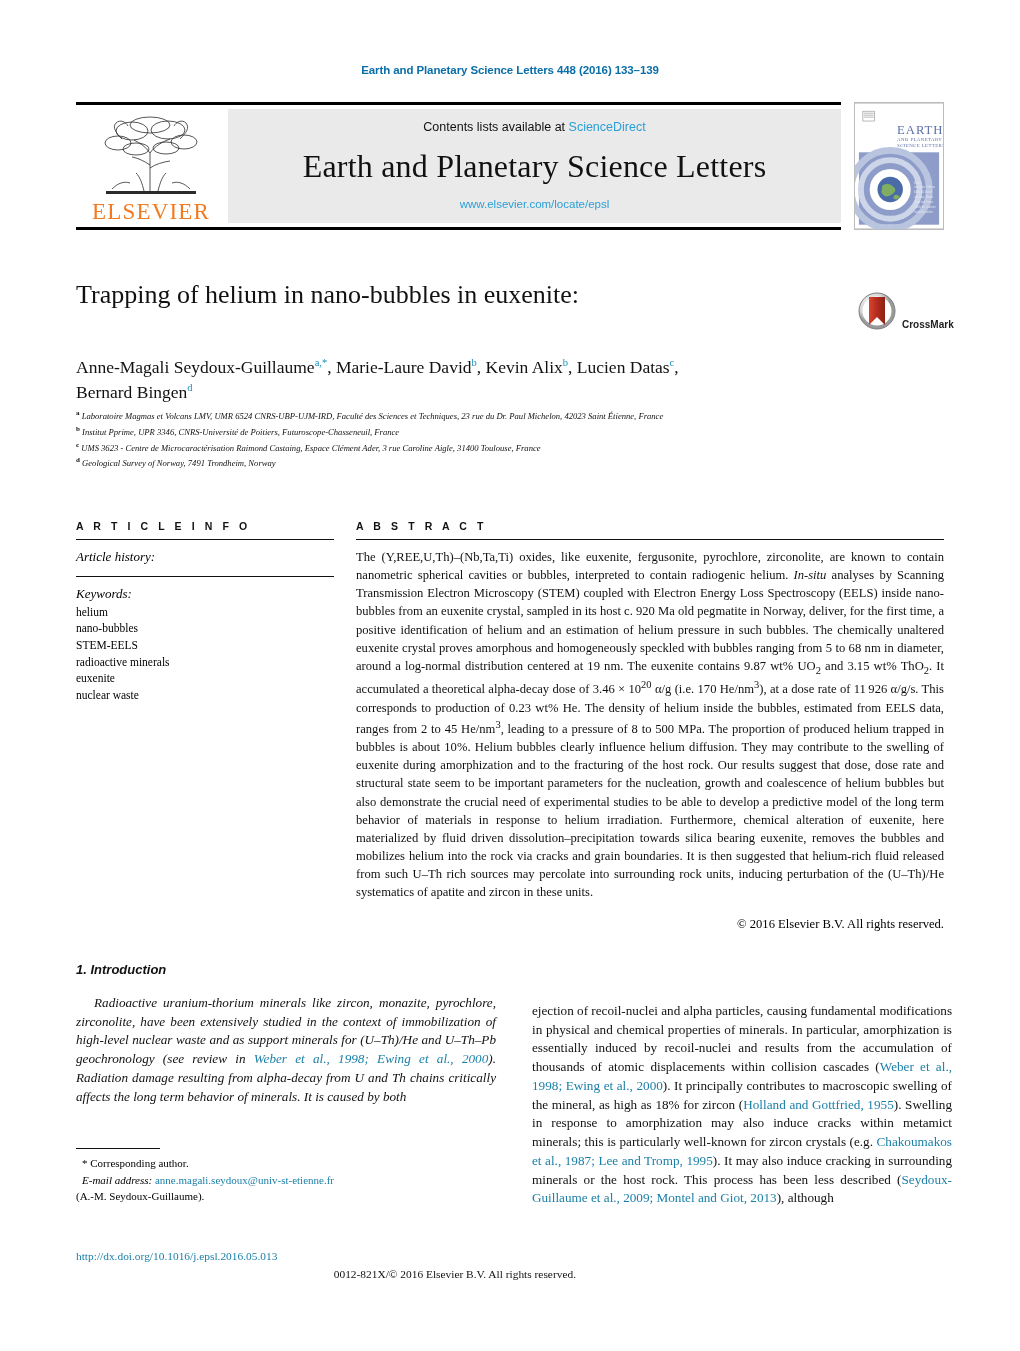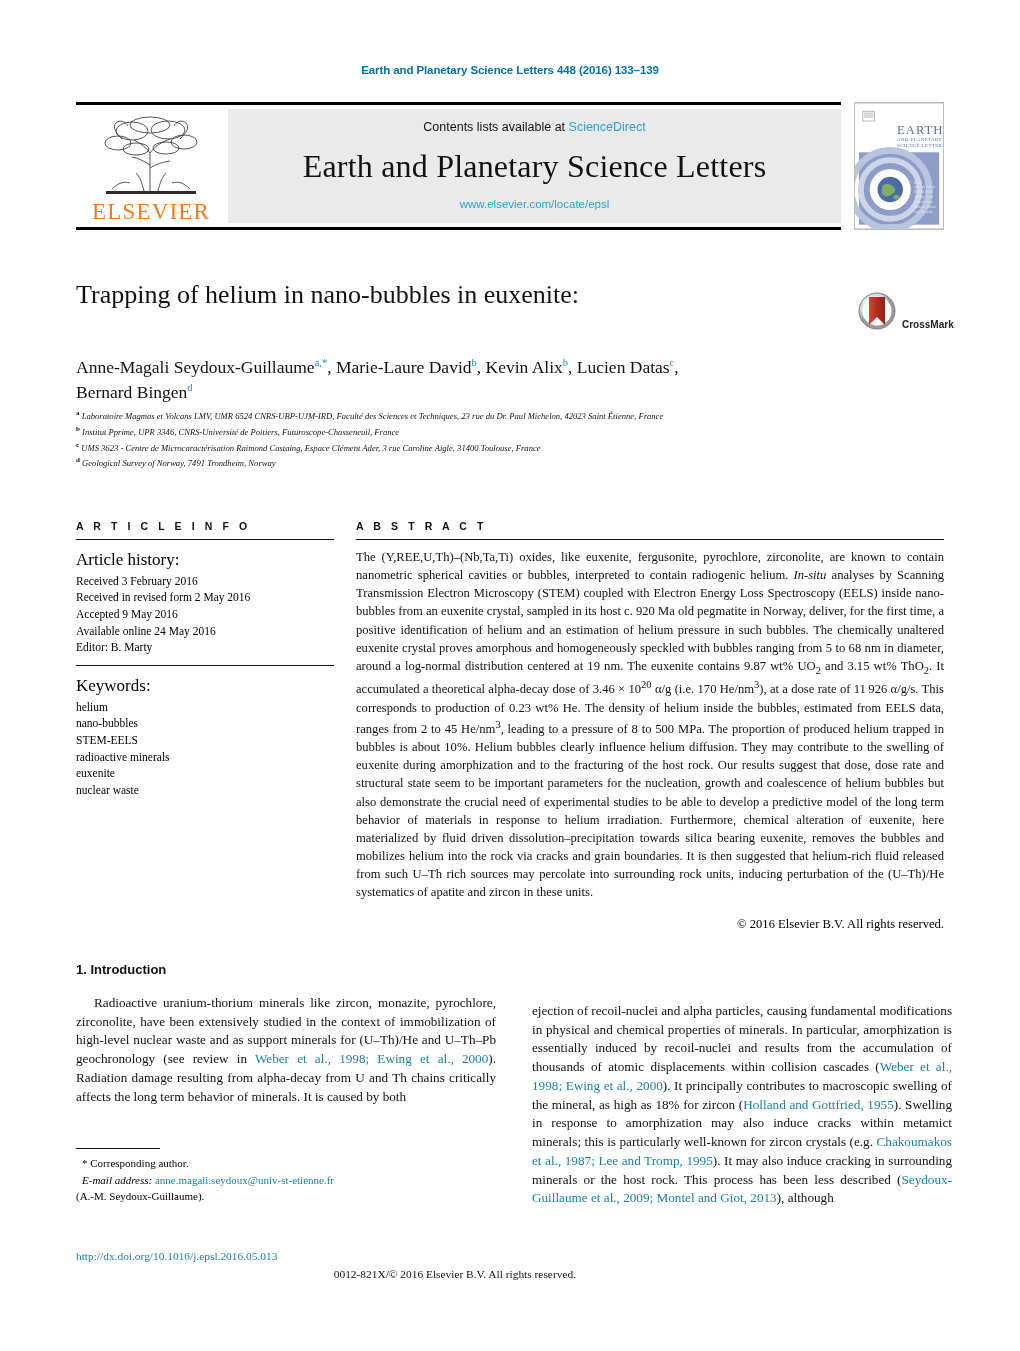--- a/index.html
+++ b/index.html
@@ -209,21 +209,22 @@
     border: 0;
     border-top: 1.6px solid #111;
     margin: 7px 0 8px 0;
   }
   .hr-sep {
     border: 0;
     border-top: 1.3px solid #111;
     margin: 9px 0 8px 0;
   }
   .info-head {
-    font-size: 17px;
+    font-style: italic;
+    font-size: 13px;
     line-height: 1.45;
   }
   .info-list {
     font-size: 11.5px;
     line-height: 1.45;
   }
   .abstract-body {
     font-size: 12.6px;
     line-height: 1.44;
     text-align: justify;
@@ -234,20 +235,21 @@
     text-align: right;
     margin-top: 16px;
   }
 
   
   .bodycol-left {
     position: absolute;
     left: 76px;
     top: 962px;
     width: 420px;
+    font-style: italic;
   }
   .bodycol-right {
     position: absolute;
     left: 532px;
     top: 1002px;
     width: 420px;
   }
   .h2 {
     font-family: "Liberation Sans", sans-serif;
     font-weight: bold;
@@ -399,27 +401,20 @@
     <div><sup>a</sup> <span>Laboratoire Magmas et Volcans LMV, UMR 6524 CNRS-UBP-UJM-IRD, Faculté des Sciences et Techniques, 23 rue du Dr. Paul Michelon, 42023 Saint Étienne, France</span></div>
     <div><sup>b</sup> <span>Institut Pprime, UPR 3346, CNRS-Université de Poitiers, Futuroscope-Chasseneuil, France</span></div>
     <div><sup>c</sup> <span>UMS 3623 - Centre de Microcaractérisation Raimond Castaing, Espace Clément Ader, 3 rue Caroline Aigle, 31400 Toulouse, France</span></div>
     <div><sup>d</sup> <span>Geological Survey of Norway, 7491 Trondheim, Norway</span></div>
   </div>
 
   <div class="infocol">
     <div class="sec-label">A R T I C L E   I N F O</div>
     <hr class="hr-thin">
     <div class="info-head">Article history:</div>
-    <div class="info-list">
-      <div>Received 3 February 2016</div>
-      <div>Received in revised form 2 May 2016</div>
-      <div>Accepted 9 May 2016</div>
-      <div>Available online 24 May 2016</div>
-      <div>Editor: B. Marty</div>
-    </div>
     <hr class="hr-sep">
     <div class="info-head">Keywords:</div>
     <div class="info-list">
       <div>helium</div>
       <div>nano-bubbles</div>
       <div>STEM-EELS</div>
       <div>radioactive minerals</div>
       <div>euxenite</div>
       <div>nuclear waste</div>
     </div>

